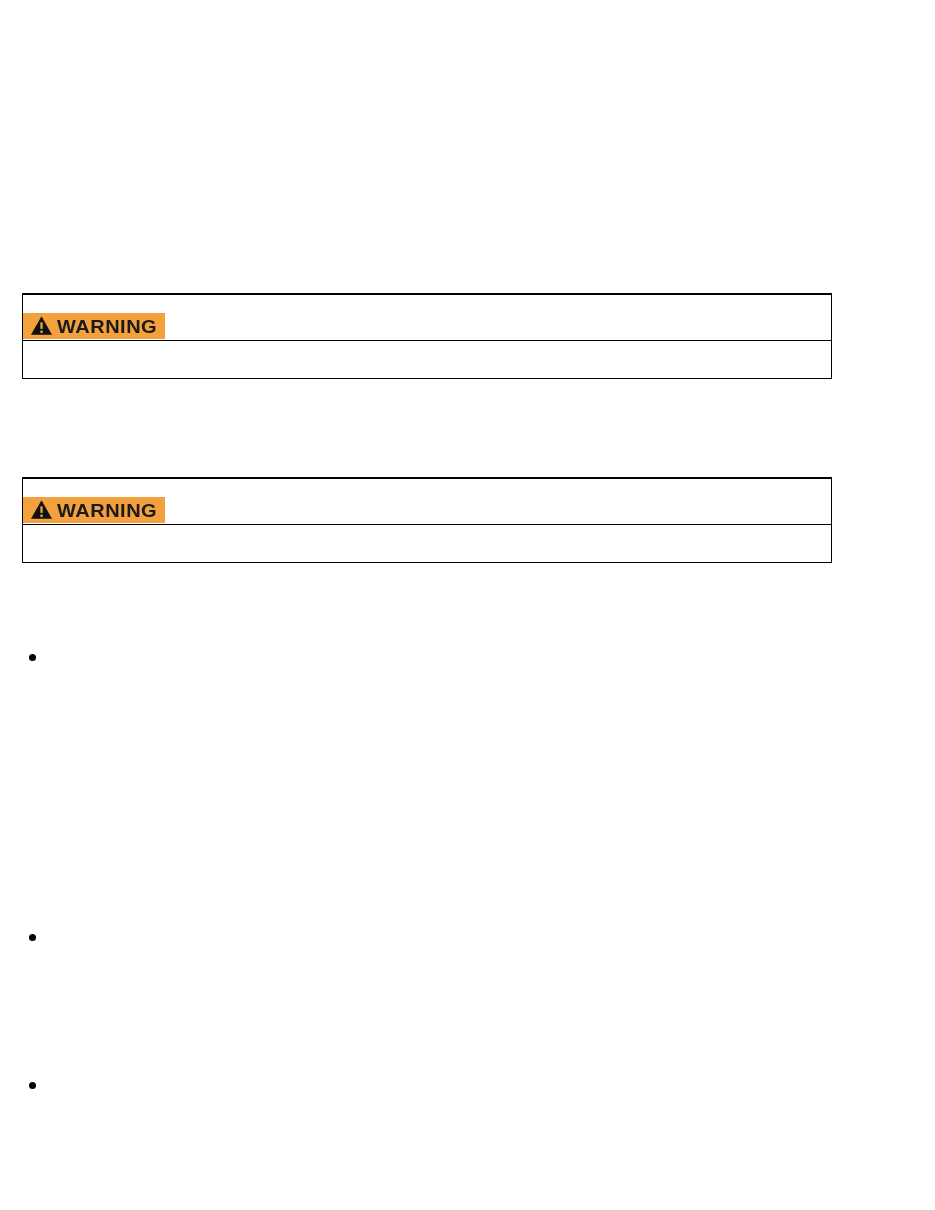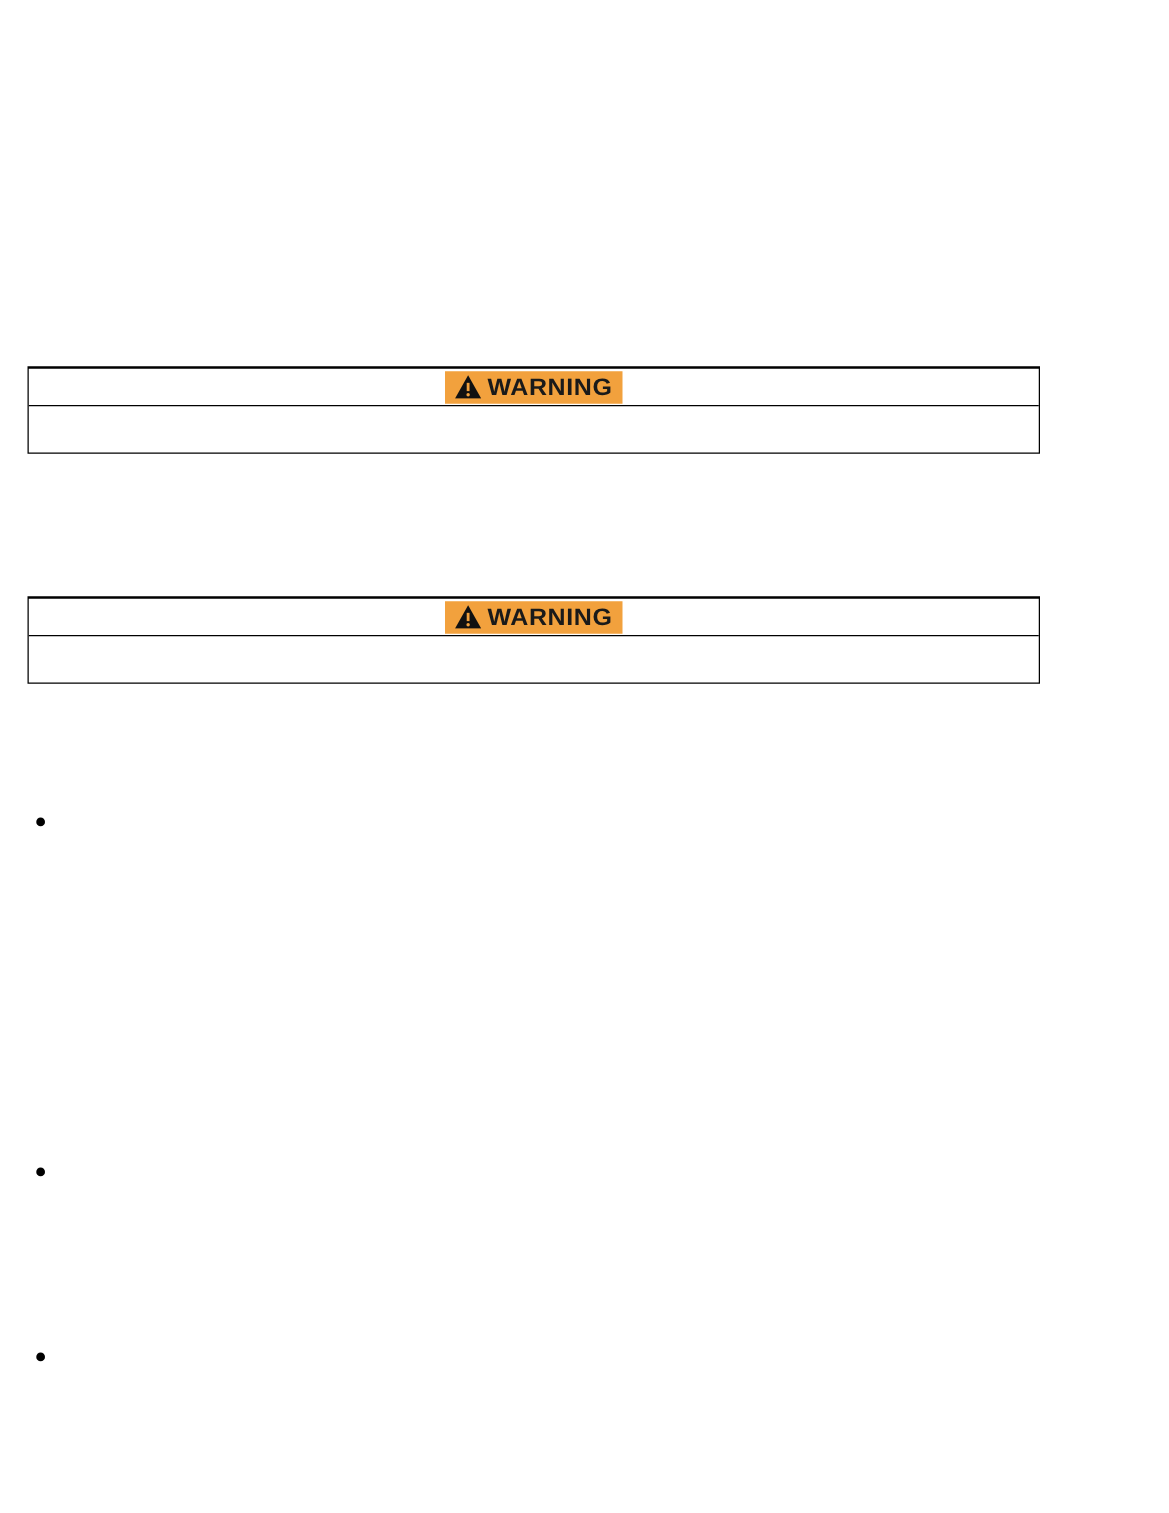--- a/index.html
+++ b/index.html
@@ -27,21 +27,22 @@
     box-sizing: border-box;
   }
   .warning-box.box-1 { top: 293px; }
   .warning-box.box-2 { top: 477px; }
 
   .warning-header {
     height: 29px;
     border-bottom: 1.5px solid #000000;
     display: flex;
     align-items: center;
-    justify-content: center;
+    justify-content: flex-start;
+    margin-top: 16px;
   }
   .warning-label {
     display: inline-flex;
     align-items: center;
     gap: 5px;
     height: 26px;
     padding: 0 8px;
     background: #F2A13D;
     box-sizing: border-box;
   }

